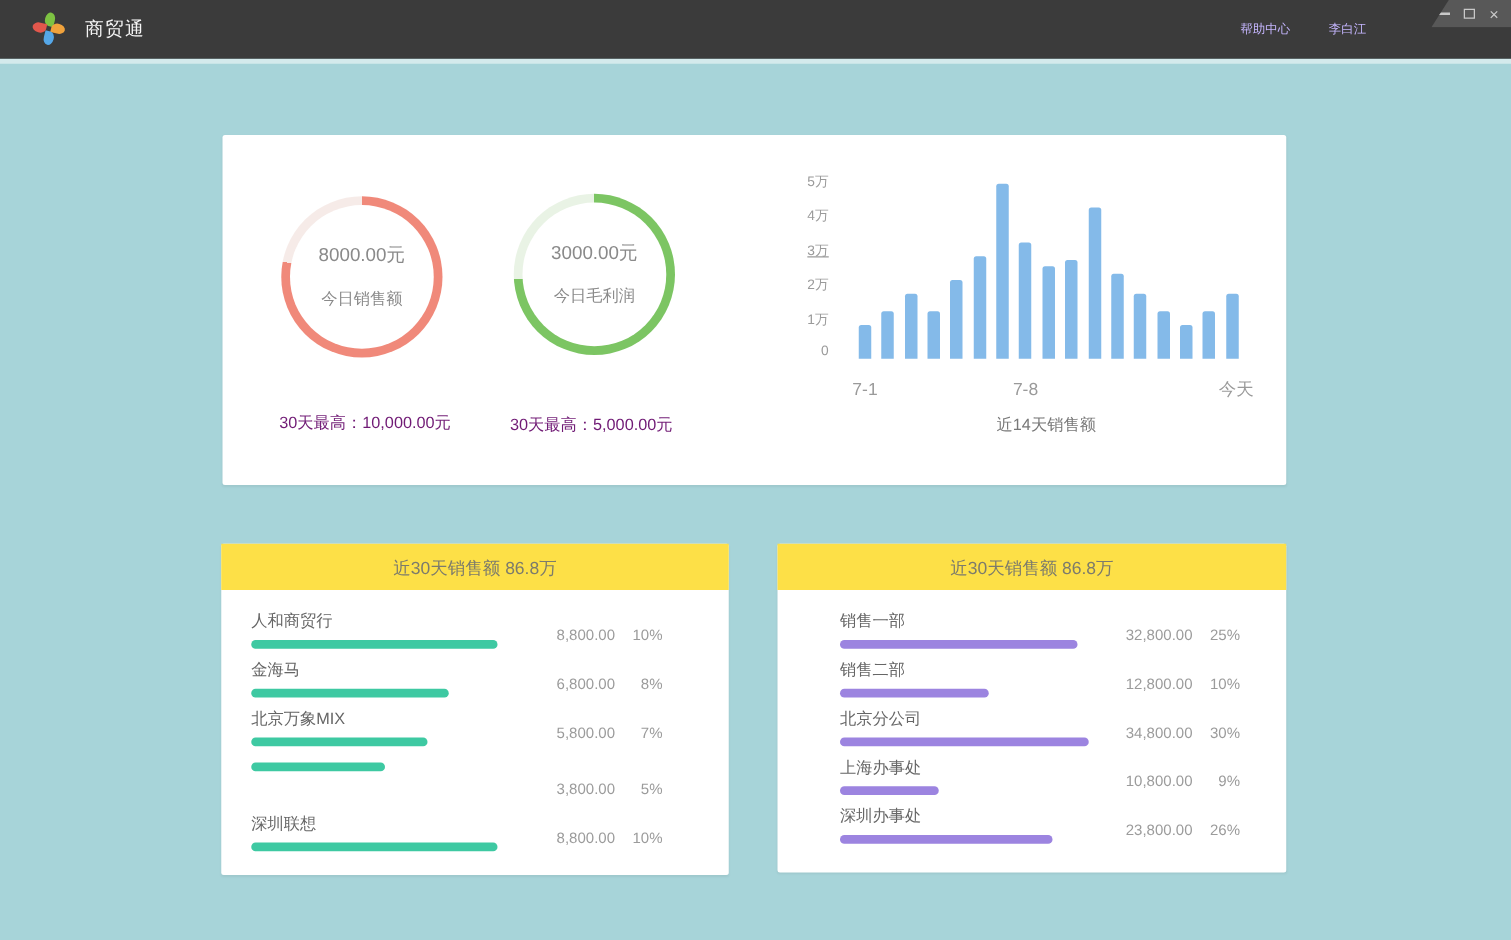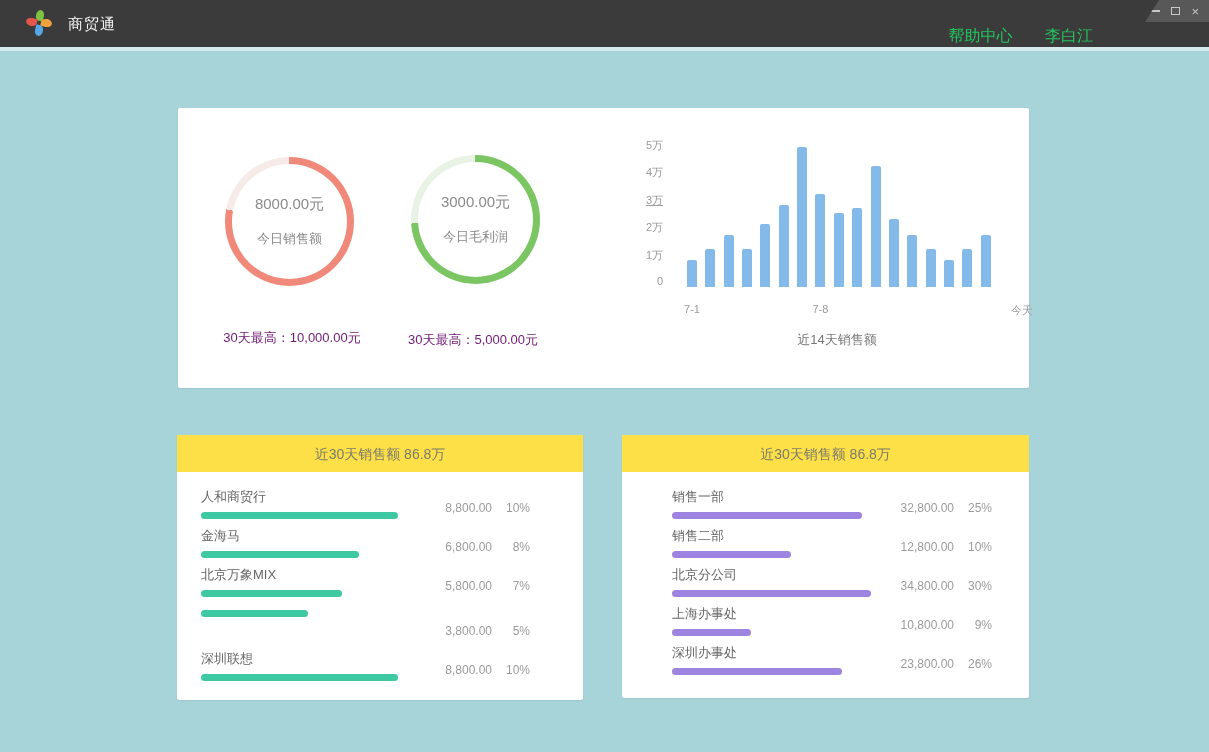--- a/index.html
+++ b/index.html
@@ -14,21 +14,21 @@
   
   .topbar{position:absolute;left:0;top:0;width:1209px;height:47px;background:#3b3b3b;z-index:5;}
   .topbar-strip{position:absolute;left:0;top:47px;width:1209px;height:4px;background:#d4eaec;}
   .logo{position:absolute;left:26px;top:10px;width:26px;height:26px;}
   .petal{position:absolute;}
   .petal.p-green{left:10px;top:0;width:8px;height:11px;border-radius:50% 50% 0 50%;background:#7dc242;transform:rotate(14deg);}
   .petal.p-orange{right:0;top:9px;width:11px;height:8px;border-radius:50% 50% 50% 0;background:#f0a23c;transform:rotate(14deg);}
   .petal.p-blue{left:9px;bottom:0;width:8px;height:11px;border-radius:0 50% 50% 50%;background:#55a7e8;transform:rotate(14deg);}
   .petal.p-red{left:0;top:8px;width:11px;height:8px;border-radius:50% 0 50% 50%;background:#e2574c;transform:rotate(14deg);}
   .app-title{position:absolute;left:68px;top:0;line-height:47px;color:#f5f5f5;font-size:15px;letter-spacing:1px;}
-  .topbar-right{position:absolute;right:116px;top:12px;line-height:47px;font-size:16px;color:#22c55e;}
+  .topbar-right{position:absolute;right:116px;top:0;line-height:47px;font-size:10px;color:#c4b5fd;}
   .topbar-right .tb-link{cursor:pointer;}
   .topbar-right .tb-help{margin-right:28px;}
   .win-controls{position:absolute;right:0;top:0;width:64px;height:22px;background:#585858;
     clip-path:polygon(14px 0,100% 0,100% 100%,0 100%);
     display:flex;align-items:center;justify-content:flex-end;gap:11px;padding-right:10px;}
   .wc-btn{display:flex;align-items:center;justify-content:center;cursor:pointer;}
   .wc-min i{display:block;width:9px;height:2px;background:#c9c9c9;}
   .wc-max i{display:block;width:9px;height:8px;border:1px solid #c9c9c9;}
   .wc-close{color:#c9c9c9;font-size:13px;line-height:1;}
 
@@ -46,21 +46,21 @@
   .r1{left:233px;top:47px;}
   .dval{font-size:15px;color:#8a8a8a;}
   .dcap{font-size:13px;color:#8a8a8a;}
   .footnote{position:absolute;width:230px;text-align:center;font-size:13px;color:#701a75;}
   .f0{left:-1px;top:221px;}
   .f1{left:180px;top:223px;}
 
   
   .ytick{position:absolute;left:440px;width:45px;text-align:right;font-size:11px;color:#9a9a9a;}
   .bar{position:absolute;width:10px;background:#84bae9;border-radius:2px 2px 0 0;}
-  .xtick{position:absolute;width:44px;text-align:center;font-size:11px;color:#9a9a9a;top:195px;}
+  .xtick{position:absolute;width:44px;text-align:center;font-size:14px;color:#9a9a9a;top:195px;}
   .chart-title{position:absolute;left:509px;width:300px;top:223px;text-align:center;font-size:13px;color:#787878;}
 
   
   .panel-header{height:37px;background:#fde047;text-align:center;line-height:38px;font-size:14px;color:#7c7b6c;}
   .panel-body{padding-top:15px;}
   .lrow{position:relative;height:39px;}
   .panel-left .lrow{margin:0 53px 0 24px;}
   .panel-right .lrow{margin:0 37px 0 50px;}
   .row-label{font-size:13px;color:#666;padding-top:1px;}
   .row-bar{height:7px;border-radius:4px;margin-top:6px;}
@@ -137,21 +137,21 @@
       <div class="bar" style="left: 710.85px; height: 68.5px; top: 110.5px;"></div>
       <div class="bar" style="left: 729.2px; height: 52.06px; top: 126.94px;"></div>
       <div class="bar" style="left: 747.55px; height: 38.36px; top: 140.64px;"></div>
       <div class="bar" style="left: 765.9px; height: 27.4px; top: 151.6px;"></div>
       <div class="bar" style="left: 784.25px; height: 38.36px; top: 140.64px;"></div>
       <div class="bar" style="left: 802.6px; height: 52.06px; top: 126.94px;"></div>
     </div>
   <div id="xticks">
       <span class="xtick" style="left: 492px;">7-1</span>
       <span class="xtick" style="left: 620.45px;">7-8</span>
-      <span class="xtick" style="left: 822px;">今天</span>
+      <span class="xtick" style="left: 789px;">今天</span>
     </div>
   <div class="chart-title">近14天销售额</div>
 </div>
 
 <div class="card panel-left">
   <div class="panel-header">
     <span>近30天销售额 86.8万</span>
   </div>
   <div class="panel-body" id="rows-left">
       <div class="lrow">

